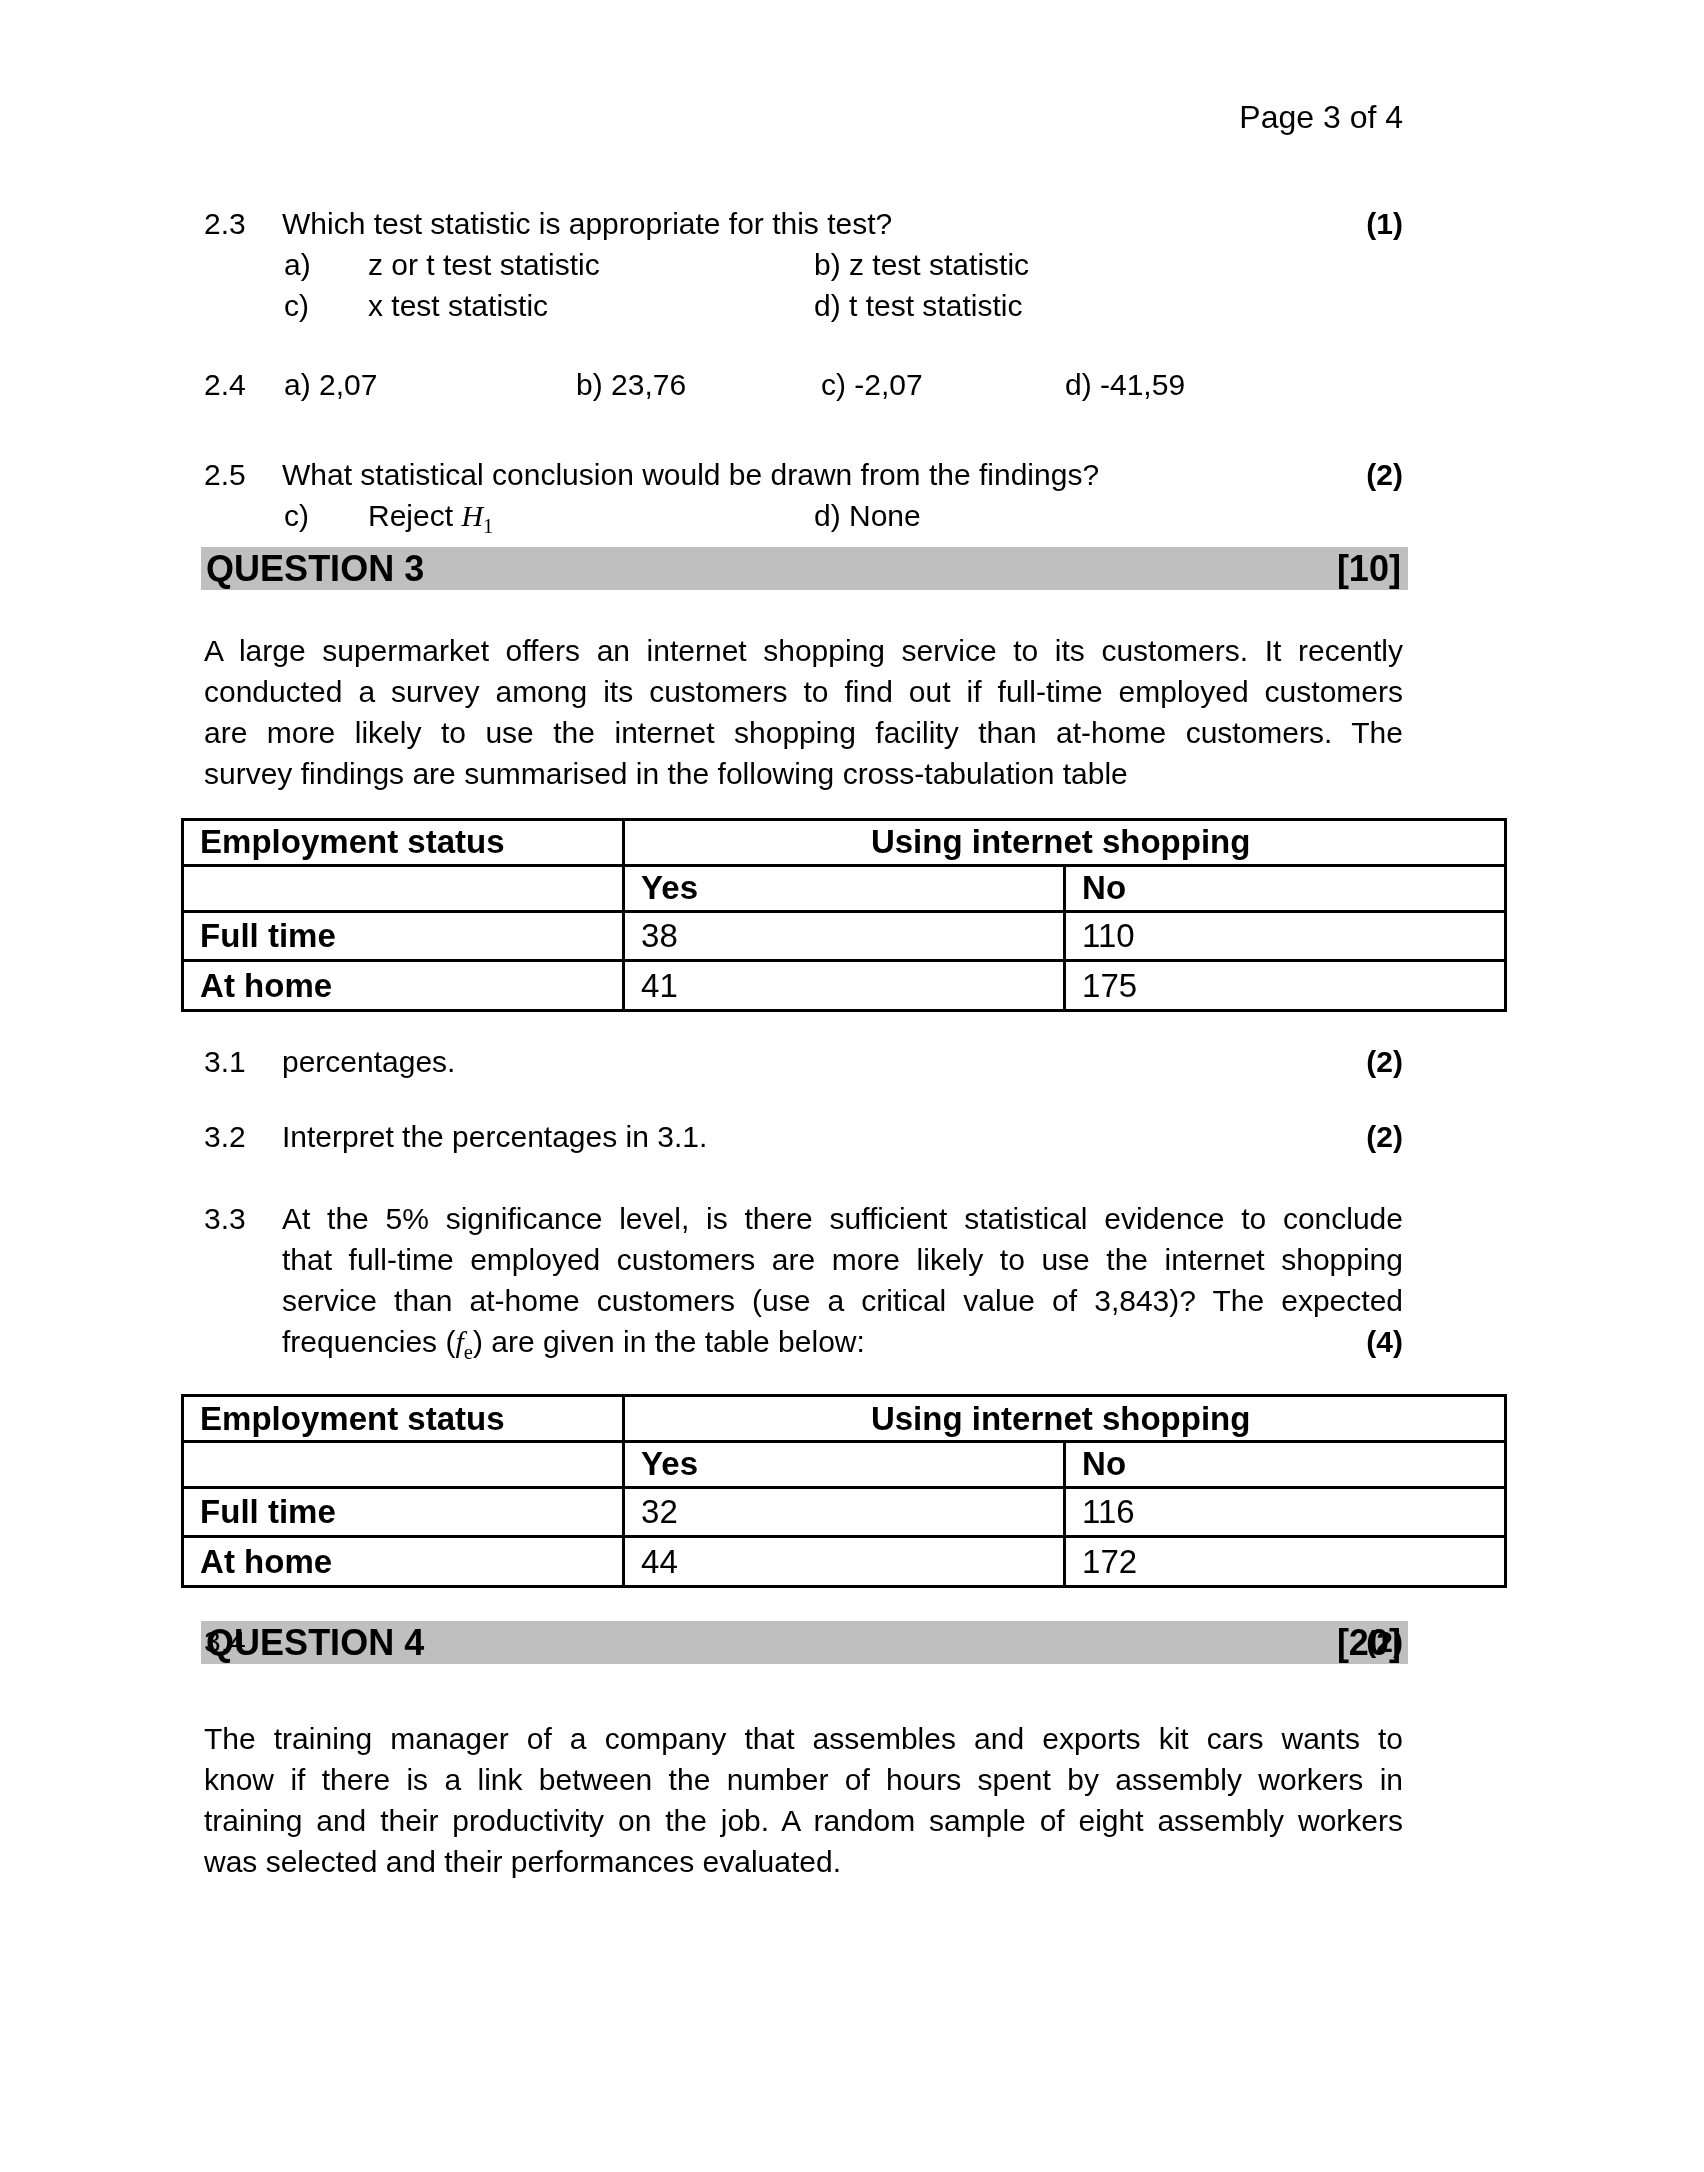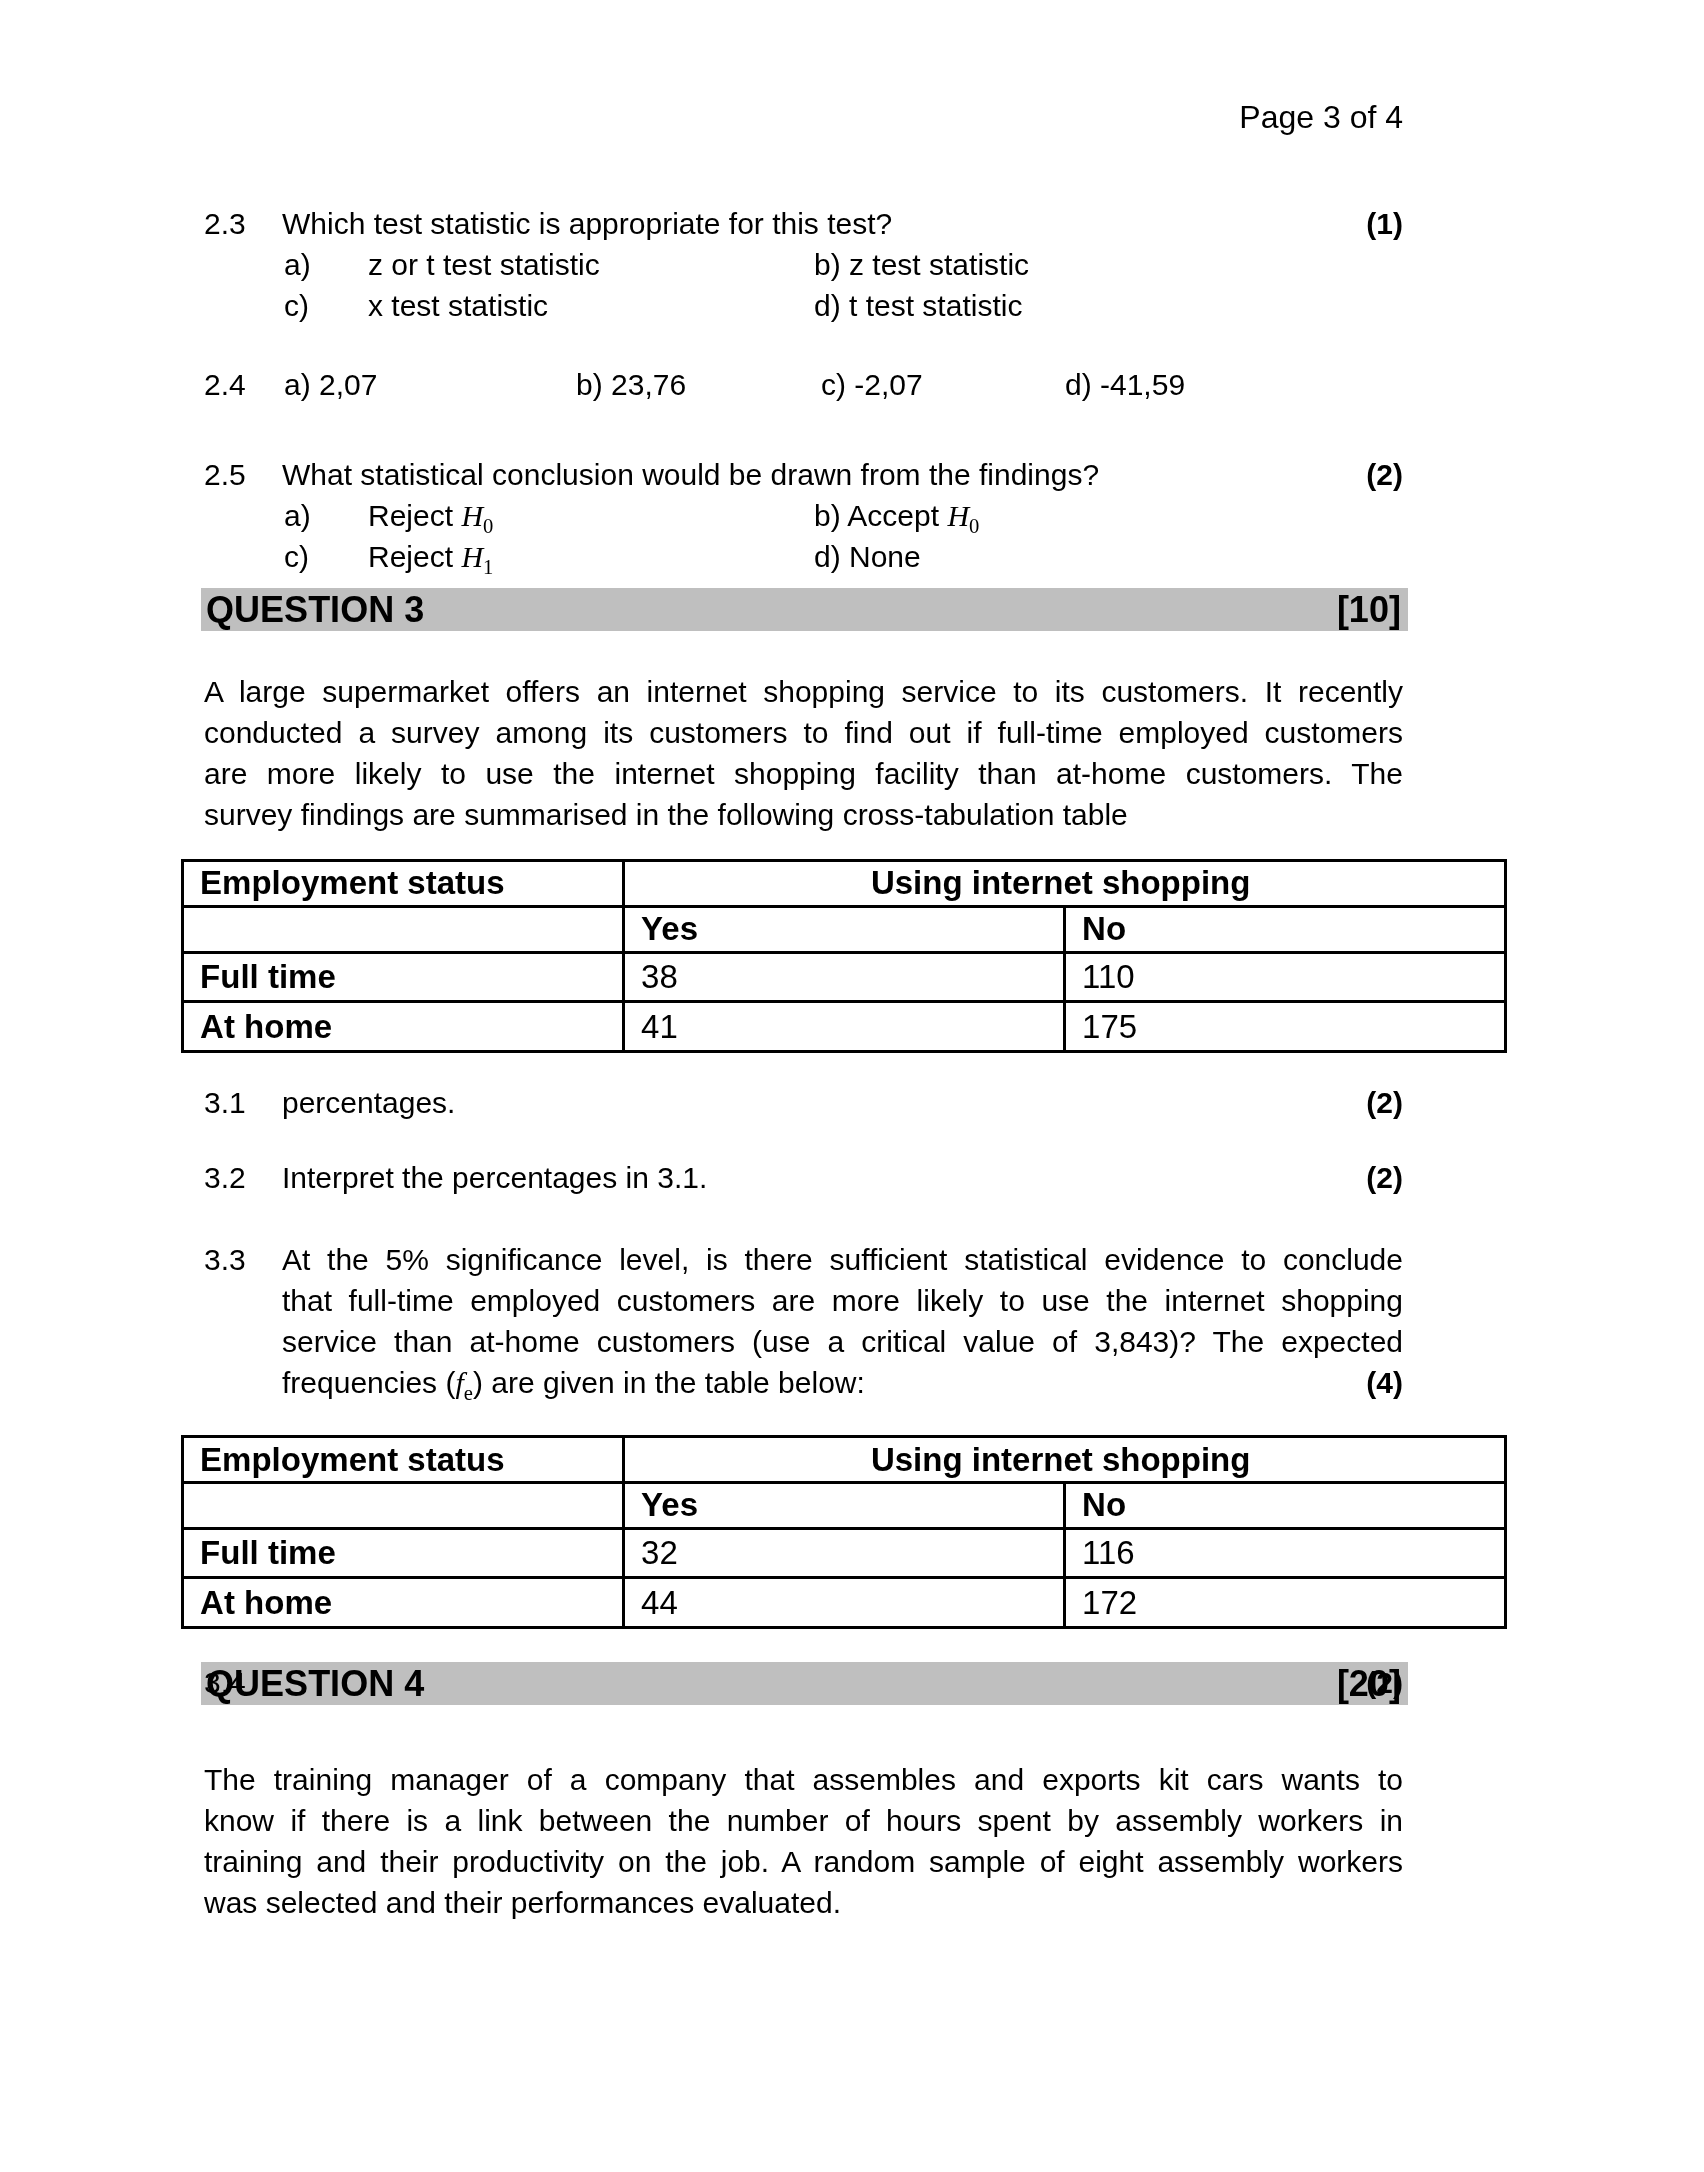--- a/index.html
+++ b/index.html
@@ -131,24 +131,20 @@
 
     <div class="sect" id="q25">
       <span class="num">2.5</span>
       <div class="body">
         <div class="line">
           <span>What statistical conclusion would be drawn from the findings?</span>
           <span class="mark">(2)</span>
         </div>
       </div>
       <div class="optrow">
-        <span class="optletter">a)</span><span><span>Reject </span><span class="mvar">H</span><sub class="msub">0</sub></span>
-        <span class="optcol2"><span>b) Accept </span><span class="mvar">H</span><sub class="msub">0</sub></span>
-      </div>
-      <div class="optrow">
         <span class="optletter">c)</span><span><span>Reject </span><span class="mvar">H</span><sub class="msub">1</sub></span>
         <span class="optcol2">d) None</span>
       </div>
     </div>
 
     <div class="qbar" id="bar3">
       <span>QUESTION 3</span>
       <span>[10]</span>
     </div>
 

